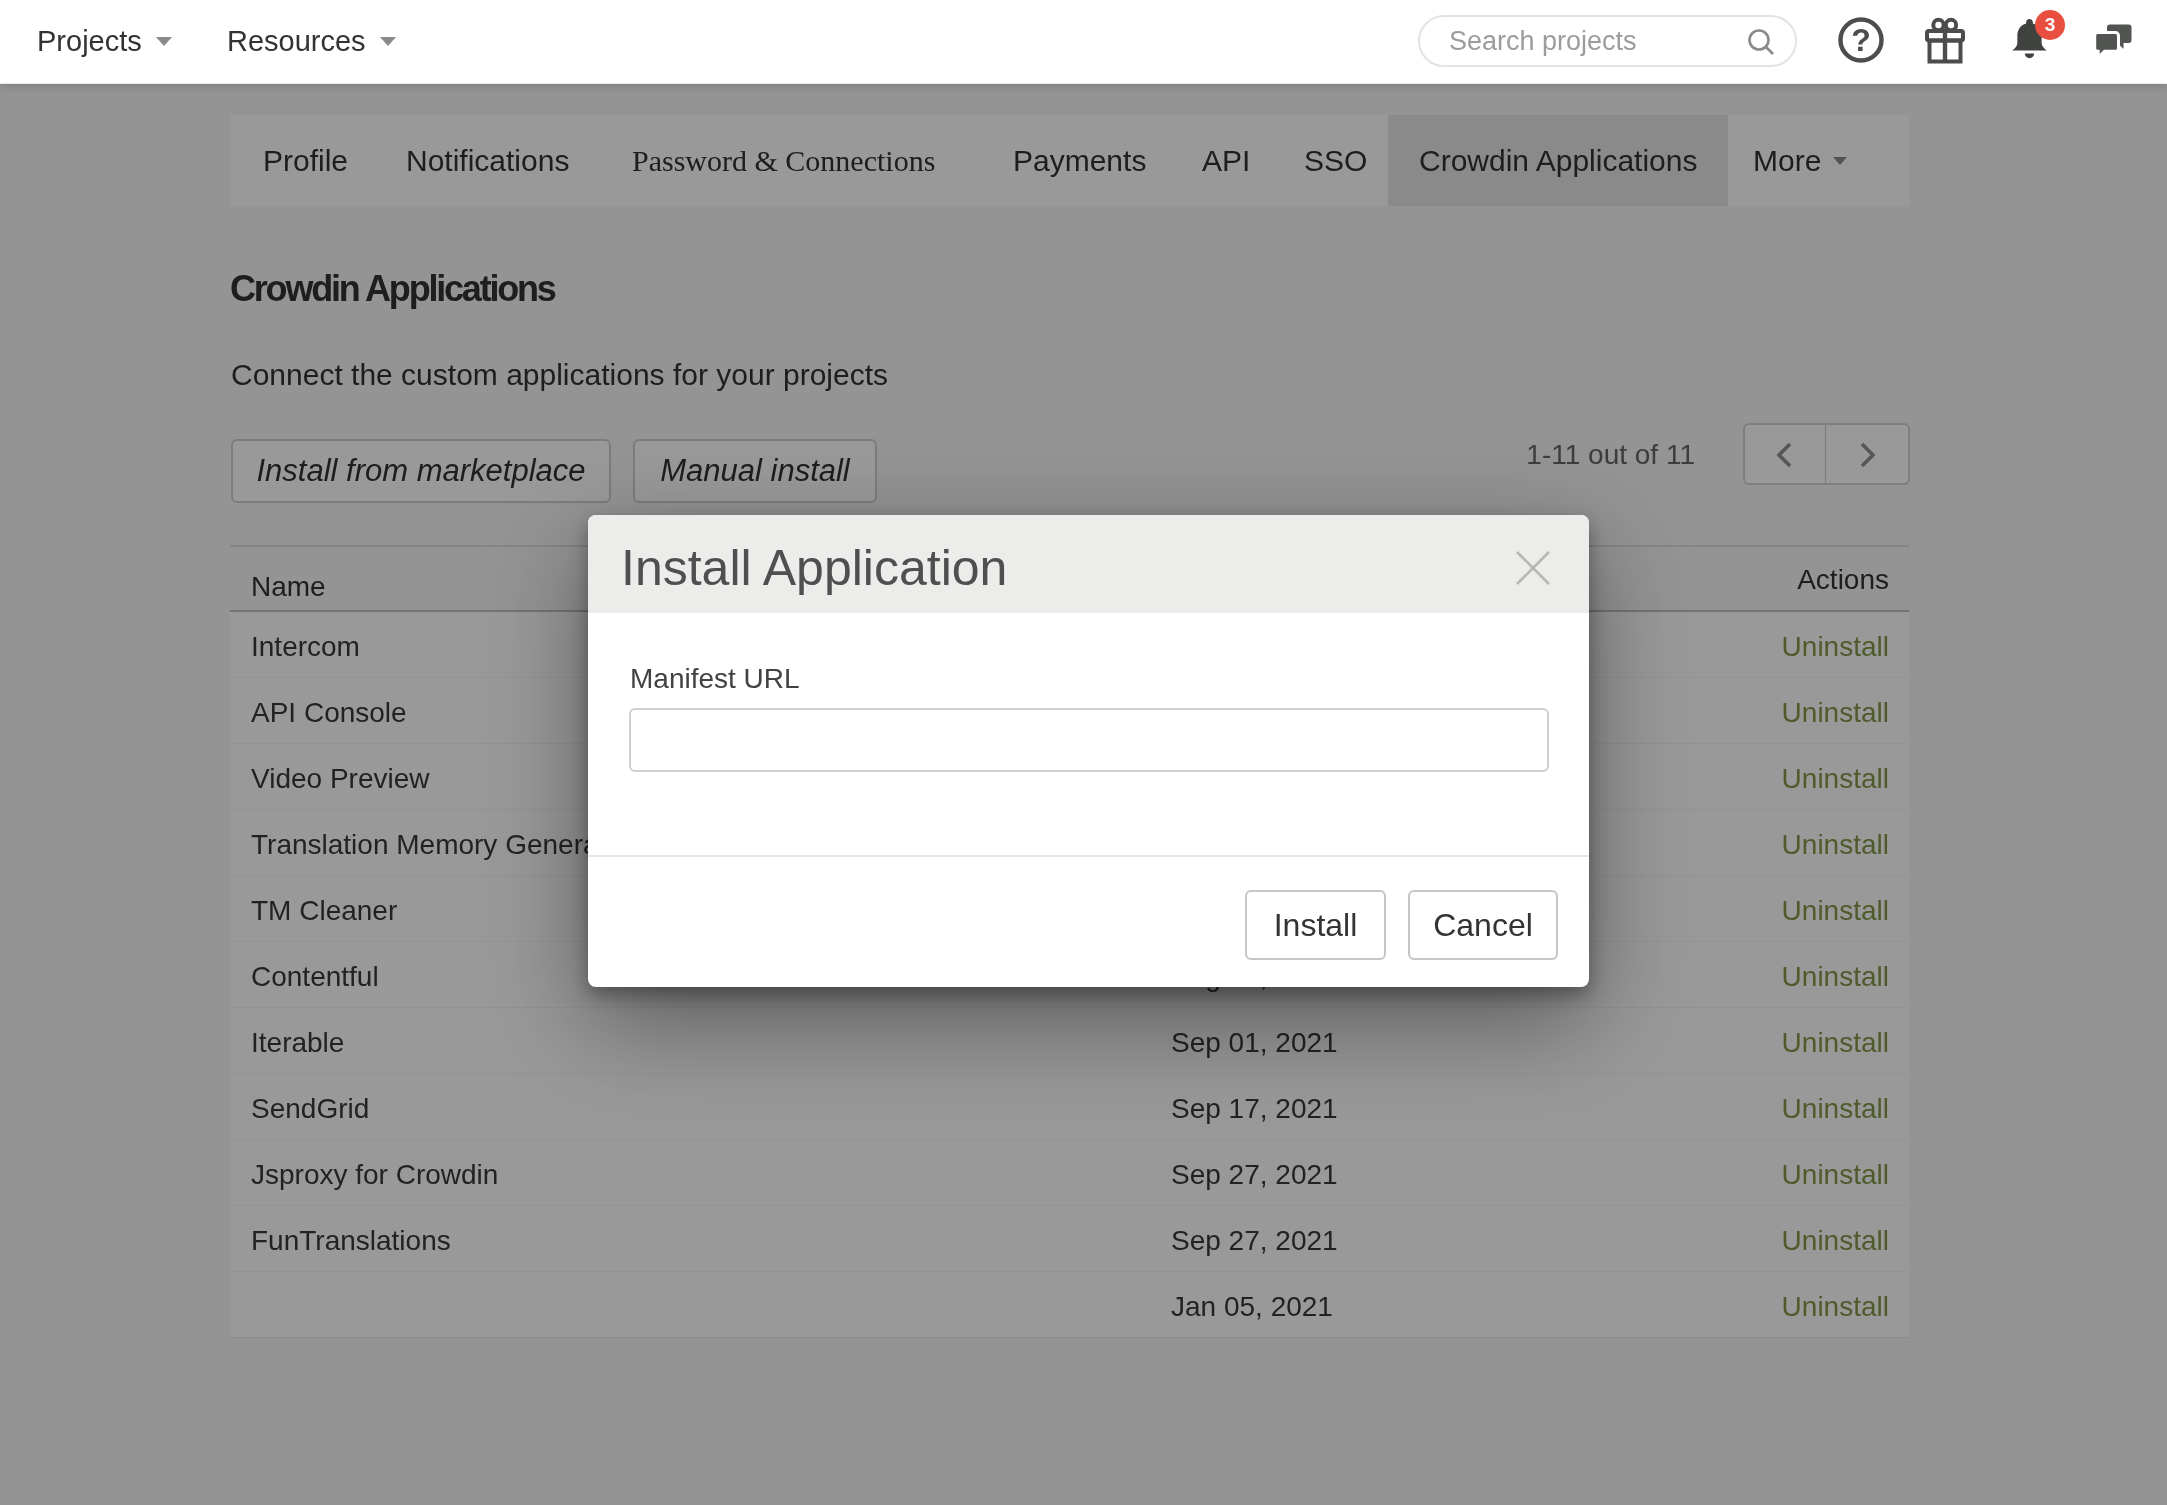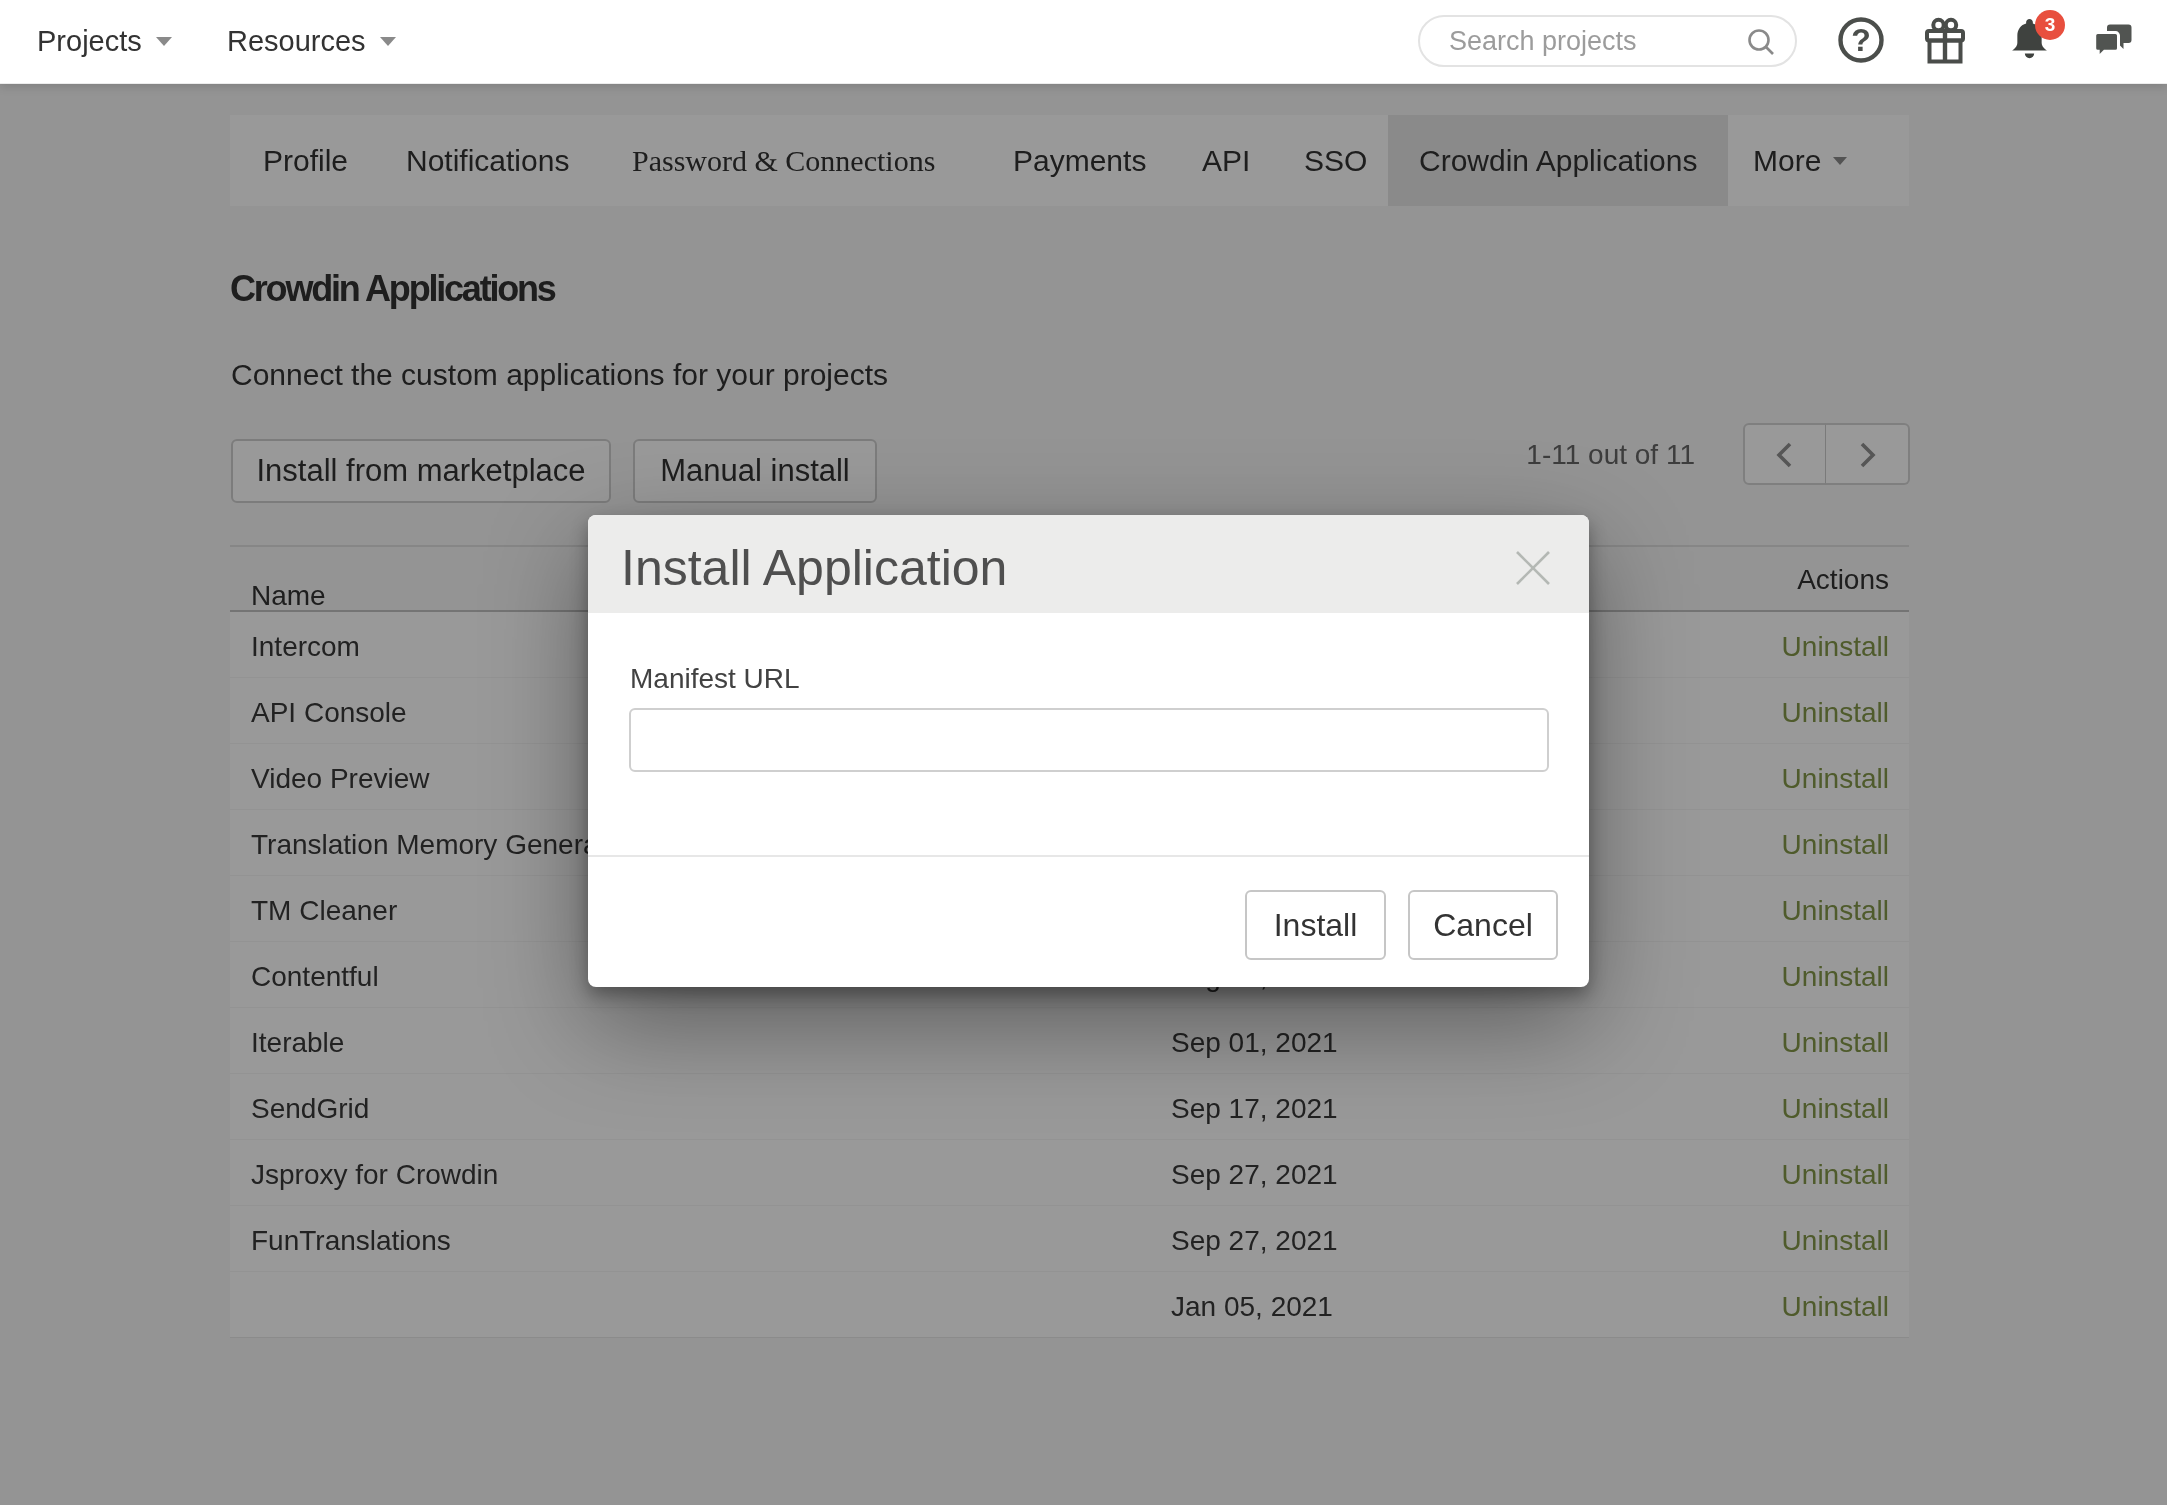--- a/index.html
+++ b/index.html
@@ -23,31 +23,31 @@
              background:rgba(0,0,0,0.40); z-index:40; }
 
   
   .content { position:absolute; left:0; top:84px; width:1718px; height:1421px; z-index:10; }
   .tabs { position:absolute; left:230px; top:31px; width:1679px; height:91px; background:#fff; }
   .tab { position:absolute; top:0; height:91px; line-height:91px; font-size:30px; color:#333; }
   .tab.active { background:#e6e6e6; }
   .h1 { position:absolute; left:230px; top:184px; font-size:36px; font-weight:700; letter-spacing:-2.2px; color:#333; }
   .sub { position:absolute; left:231px; top:274px; font-size:30px; color:#333; }
   .pbtn { position:absolute; height:64px; line-height:60px; text-align:center; font-size:31px; color:#333;
-          background:#fff; border:2px solid #cfcfcf; border-radius:6px; }
+          background:#fff; border:2px solid #cfcfcf; border-radius:6px;font-style:italic; }
   .pagetext { position:absolute; top:355px; left:1235px; width:460px; text-align:right; font-size:28px; color:#666; }
   .pager { position:absolute; left:1743px; top:339px; width:166px; height:62px; }
   .pager .cell { position:absolute; top:0; width:84px; height:62px; background:#fff; border:2px solid #d4d4d4; }
   .pager .cell.l { left:0; border-radius:6px 0 0 6px; }
   .pager .cell.r { left:82px; border-radius:0 6px 6px 0; border-left:1px solid #ccc; width:85px; }
 
   
   .table { position:absolute; left:230px; top:461px; width:1679px; border-top:2px solid #e0e0e0; }
   .thead { position:relative; height:65px; border-bottom:2px solid #c2c2c2; font-size:28px; color:#333; }
-  .thead .c1 { position:absolute; left:21px; top:16px; line-height:65px; }
+  .thead .c1 { position:absolute; left:21px; top:7px; line-height:65px; }
   .thead .c3 { position:absolute; right:20px; top:0; line-height:65px; }
   .row { position:relative; height:66px; background:#fff; border-bottom:1px solid #f5f5f5; font-size:28px; }
   .row:last-child { border-bottom:1px solid #e8e8e8; }
   .row .name { position:absolute; left:21px; top:0; line-height:69px; color:#3a3a3a; }
   .row .date { position:absolute; left:941px; top:0; line-height:69px; color:#3a3a3a; }
   .row .un { position:absolute; right:20px; top:0; line-height:69px; color:#84984a; }
 
   
   .modal { position:absolute; left:588px; top:515px; width:1001px; height:472px; background:#fff;
            border-radius:8px; z-index:80;

